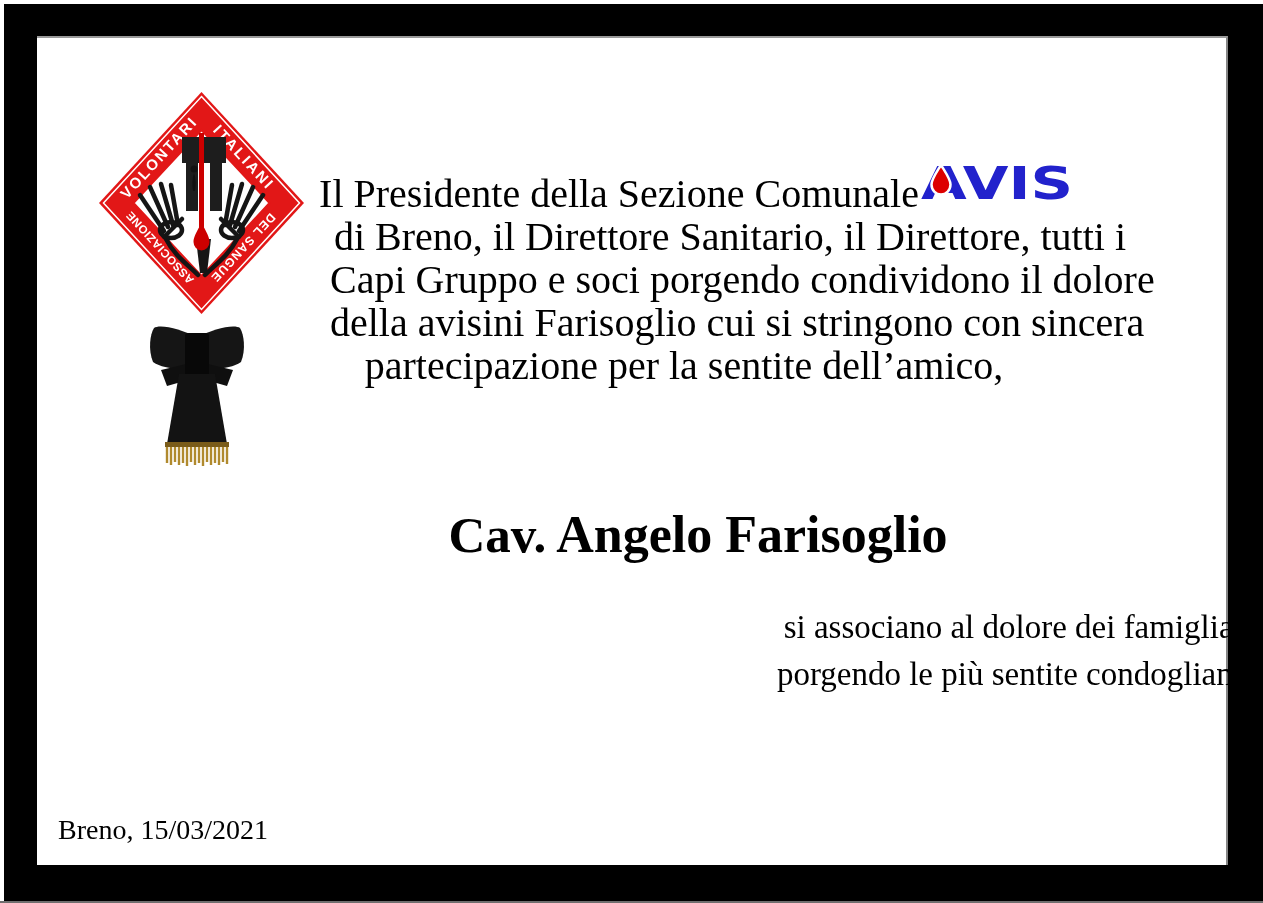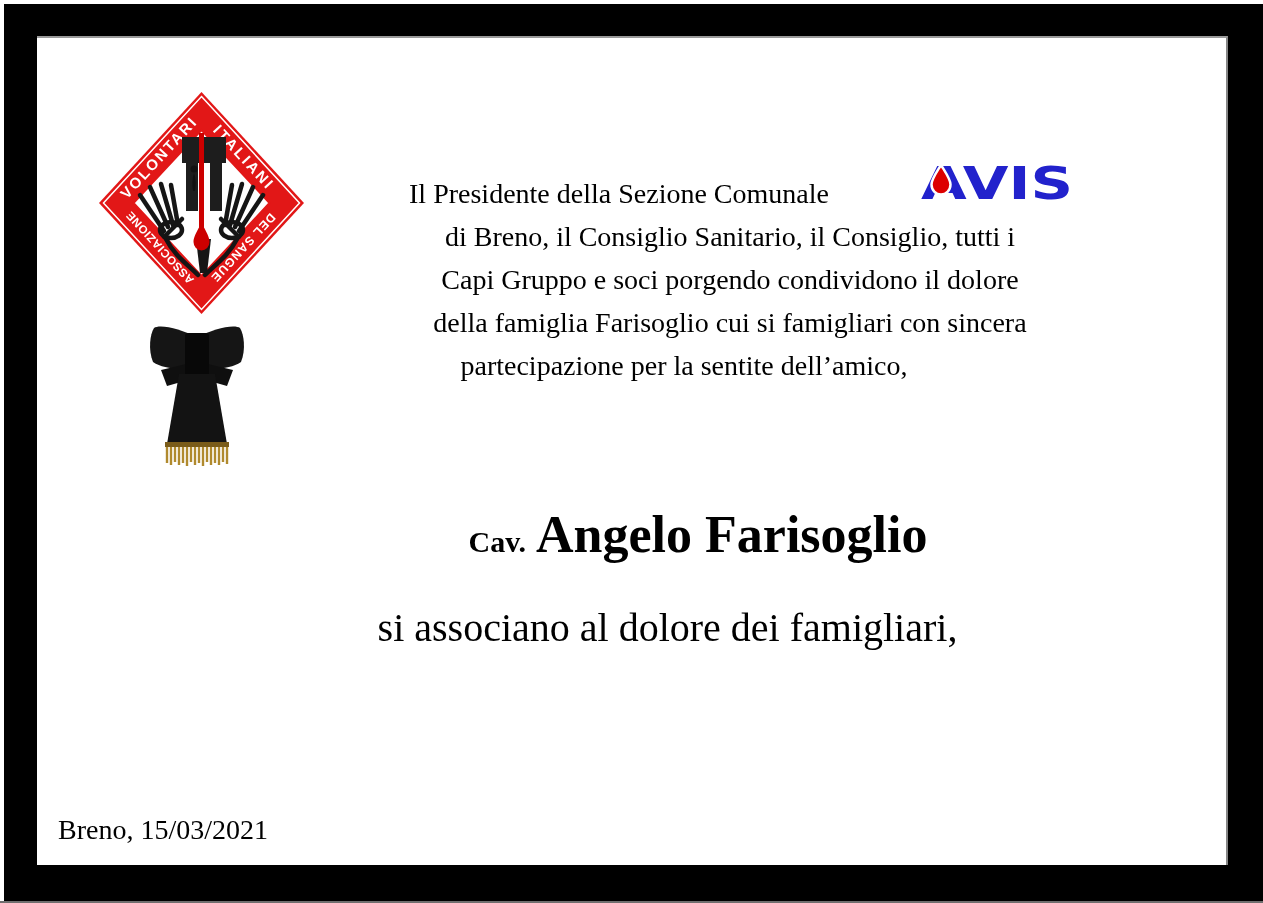--- a/index.html
+++ b/index.html
@@ -19,34 +19,34 @@
   .content {
     position:absolute; left:33px; top:32px; width:1191px; height:829px;
     background:#fff; box-sizing:border-box;
     border-top:2px solid #9a9a9a; border-right:2px solid #858585;
   }
   .diamond { position:absolute; left:57px; top:49px; }
   .ribbon  { position:absolute; left:110px; top:286px; }
   .wordmark{ position:absolute; left:881px; top:124px; }
   .intro {
     position:absolute; left:293px; top:134px; width:800px;
-    font-size:28px; line-height:43px; text-align:center; white-space:nowrap;
+    font-size:40px; line-height:43px; text-align:center; white-space:nowrap;
   }
   .intro .l1  { position:relative; left:-111px; }
   .intro .l56 { position:relative; left:-46px; }
   .honoree {
     position:absolute; left:0; width:100%; top:470px; text-align:center;
     transform:translateX(58px); white-space:nowrap; line-height:1.05;
   }
-  .honoree .title { font-weight:bold; font-size:30px;margin-left:17px; }
+  .honoree .title { font-weight:bold; font-size:51px;margin-left:17px; }
   .honoree .name  { font-weight:bold; font-size:52px; margin-left:10px; }
   .closing {
-    position:absolute; left:0; width:100%; top:566px; text-align:center;
+    position:absolute; left:0; width:100%; top:566px; text-align:right;
     transform:translateX(36px);
-    font-size:40px; line-height:47px; white-space:nowrap;
+    font-size:33px; line-height:47px; white-space:nowrap;
   }
   .dateline {
     position:absolute; left:21px; top:776px; font-size:28px;
   }
   .band-text {
     font-family:"Liberation Sans", sans-serif;
     font-weight:bold; fill:#fff;
   }
   .hands { stroke:#151515; stroke-width:4.5; stroke-linecap:round; fill:none; }
 </style>
@@ -140,32 +140,33 @@
         </g>
       </svg>
 
       <svg class="wordmark" width="158" height="42" viewBox="0 0 158 42">
         <text x="79" y="37" text-anchor="middle" font-family="DejaVu Sans, sans-serif" font-weight="bold" font-size="44" textLength="152" lengthAdjust="spacingAndGlyphs" fill="#2222cc">AVIS</text>
         <path d="M23,3 c-5.5,9 -9.5,14.5 -9.5,19.5 a9.5,10 0 0 0 19,0 c0,-5 -4,-10.5 -9.5,-19.5 z" stroke="#ffffff" stroke-width="2.5" fill="#dd0000"></path>
       </svg>
 
       <div class="intro">
         <div class="l1">Il Presidente della Sezione Comunale</div>
-        <div>di Breno, il Consiglio Sanitario, il Consiglio, tutti i</div>
+        <div>di Breno, il Direttore Sanitario, il Direttore, tutti i</div>
         <div>Capi Gruppo e soci porgendo condividono il dolore</div>
-        <div>della famiglia Farisoglio cui si famigliari con sincera</div>
+        <div>della avisini Farisoglio cui si stringono con sincera</div>
         <div class="l56">partecipazione per la sentite dell’amico,</div>
       </div>
 
       <div class="honoree">
         <span class="title">Cav.</span><span class="name">Angelo Farisoglio</span>
       </div>
 
       <div class="closing">
         <div>si associano al dolore dei famigliari,</div>
+        <div>porgendo le più sentite condoglianze</div>
       </div>
 
       <div class="dateline">Breno, 15/03/2021</div>
 
     </div>
   </div>
   <div class="bottom-strip"></div>
 </div>
 
 </body></html>

